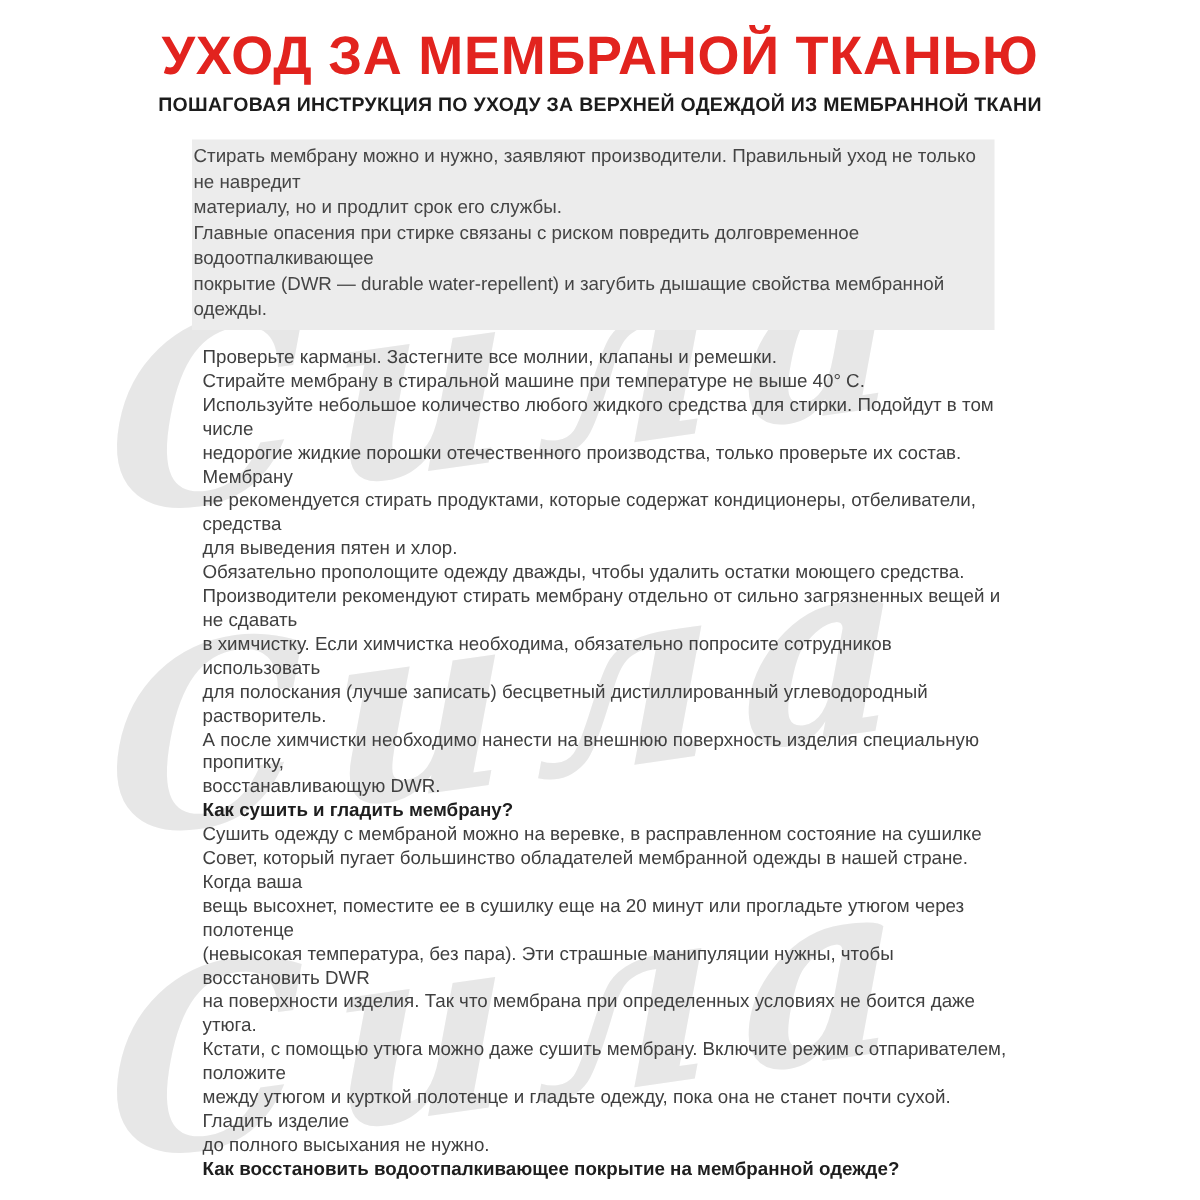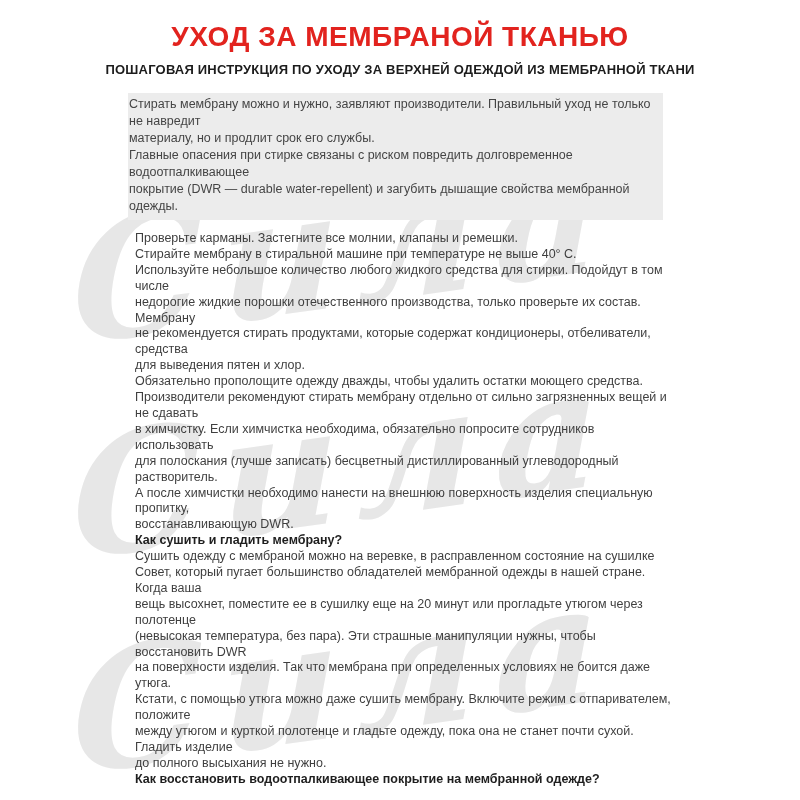--- a/index.html
+++ b/index.html
@@ -25,21 +25,21 @@
     user-select: none;
   }
   .wm1 { top: 150px; }
   .wm2 { top: 365px; }
   .wm3 { top: 580px; }
   .content { position: relative; z-index: 1; }
   .page-title {
     margin-top: 18px;
     text-align: center;
     color: #e2231e;
-    font-size: 28px;
+    font-size: 36px;
     font-weight: bold;
     letter-spacing: 0.5px;
     line-height: 38px;
   }
   .page-subtitle {
     margin-top: 6px;
     text-align: center;
     color: #1c1c1c;
     font-size: 13px;
     font-weight: bold;

